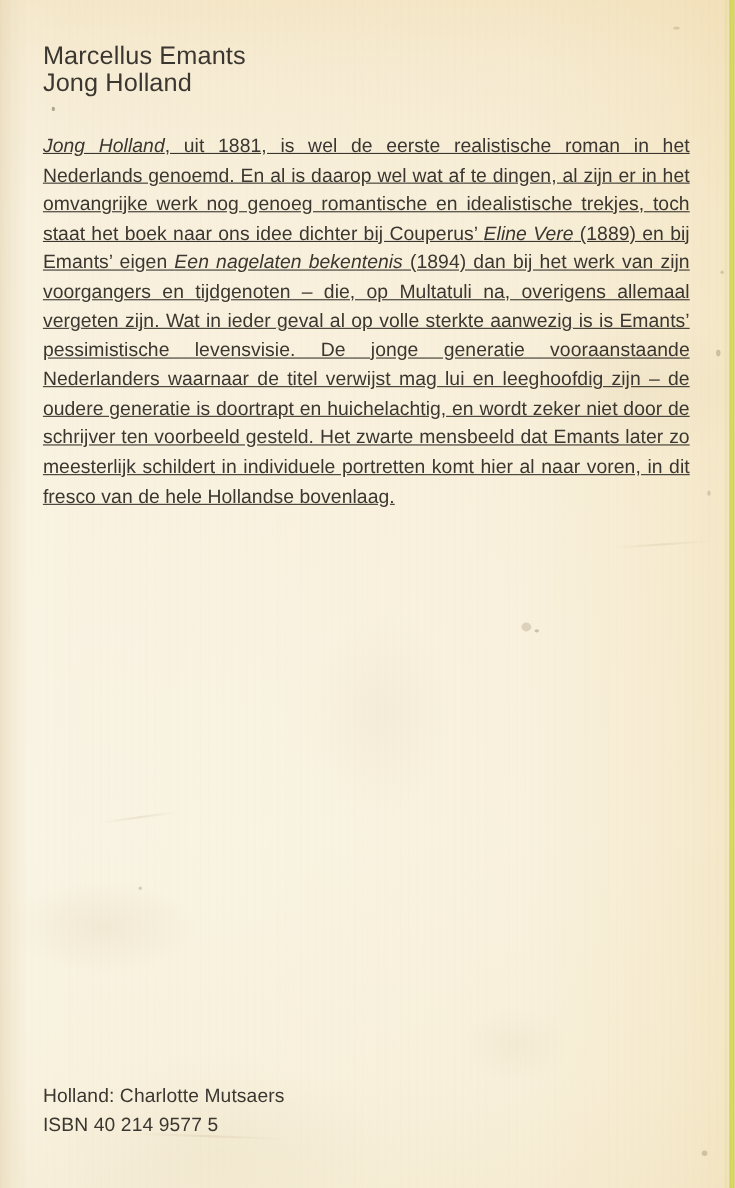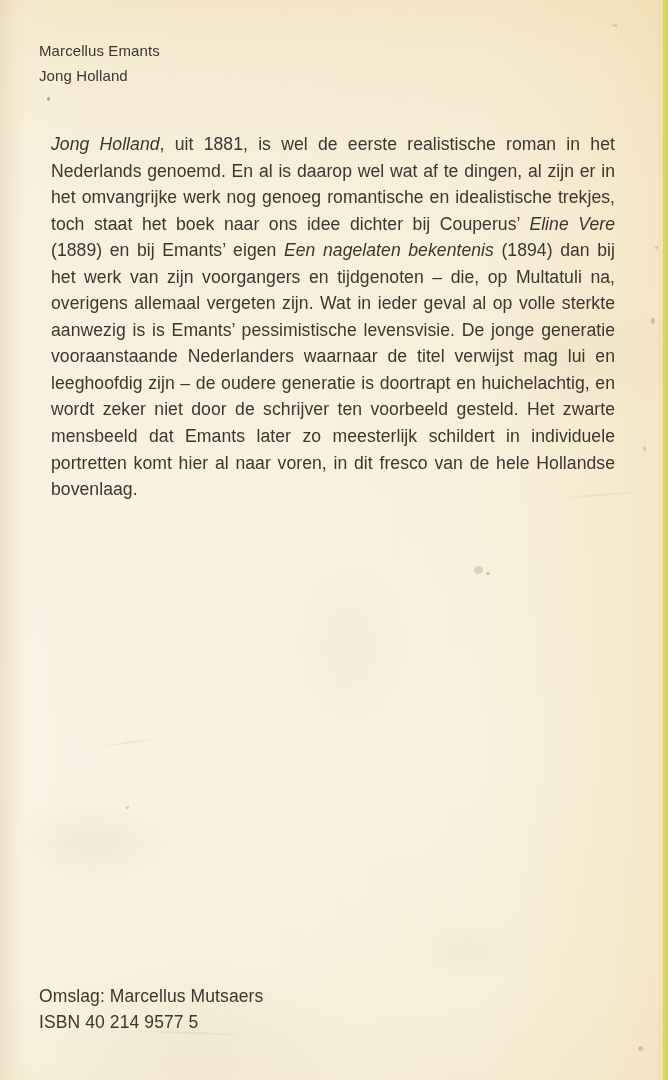--- a/index.html
+++ b/index.html
@@ -95,38 +95,38 @@
   
   .speck { position: absolute; border-radius: 50%; pointer-events: none; }
 
   
   .head {
     position: absolute;
     left: 39px;
     top: 38px;
     width: 560px;
     color: #3b3730;
-    font-size: 15px;
+    font-size: 23px;
     line-height: 25px;
     letter-spacing: 0.1px;
   }
   .head div { white-space: pre; }
 
   .body-copy {
     position: absolute;
     left: 39px;
     top: 119px;
     width: 588px;
     color: #3b3730;
     font-size: 17.6px;
     line-height: 26.55px;
     text-align: justify;
     letter-spacing: 0.05px;
   }
-  .body-copy p { margin: 12px; }
+  .body-copy p { margin: 0; text-decoration: underline; }
   .body-copy i { font-style: italic; }
 
   .footer {
     position: absolute;
     left: 39px;
     top: 983px;
     color: #3b3730;
     font-size: 17.5px;
     line-height: 26px;
     letter-spacing: 0.1px;
@@ -168,19 +168,19 @@
   <div class="head">
     <div>Marcellus Emants</div>
     <div>Jong Holland</div>
   </div>
 
   <div class="body-copy">
     <p><i>Jong Holland</i><span>, uit 1881, is wel de eerste realistische roman in het Nederlands genoemd. En al is daarop wel wat af te dingen, al zijn er in het omvangrijke werk nog genoeg romantische en idealistische trekjes, toch staat het boek naar ons idee dichter bij Couperus’ </span><i>Eline Vere</i><span> (1889) en bij Emants’ eigen </span><i>Een nagelaten bekentenis</i><span>  (1894) dan bij het werk van zijn voorgangers en tijdgenoten – die, op Multatuli na, overigens allemaal vergeten zijn. Wat in ieder geval al op volle sterkte aanwezig is is Emants’ pessimistische levensvisie. De jonge generatie vooraanstaande Nederlanders waarnaar de titel verwijst mag lui en leeghoofdig zijn – de oudere generatie is doortrapt en huichelachtig, en wordt zeker niet door de schrijver ten voorbeeld gesteld. Het zwarte mensbeeld dat Emants later zo meesterlijk schildert in individuele portretten komt hier al naar voren, in dit fresco van de hele Hollandse bovenlaag.</span></p>
   </div>
 
   <div class="footer">
-    <div>Omslag: Marcellus Mutsaers</div>
+    <div>Holland: Charlotte Mutsaers</div>
     <div>ISBN 40 214 9577 5</div>
   </div>
 
   <div class="edge-stripe-soft"></div>
   <div class="edge-stripe"></div>
 </div>
 
 </body></html>

